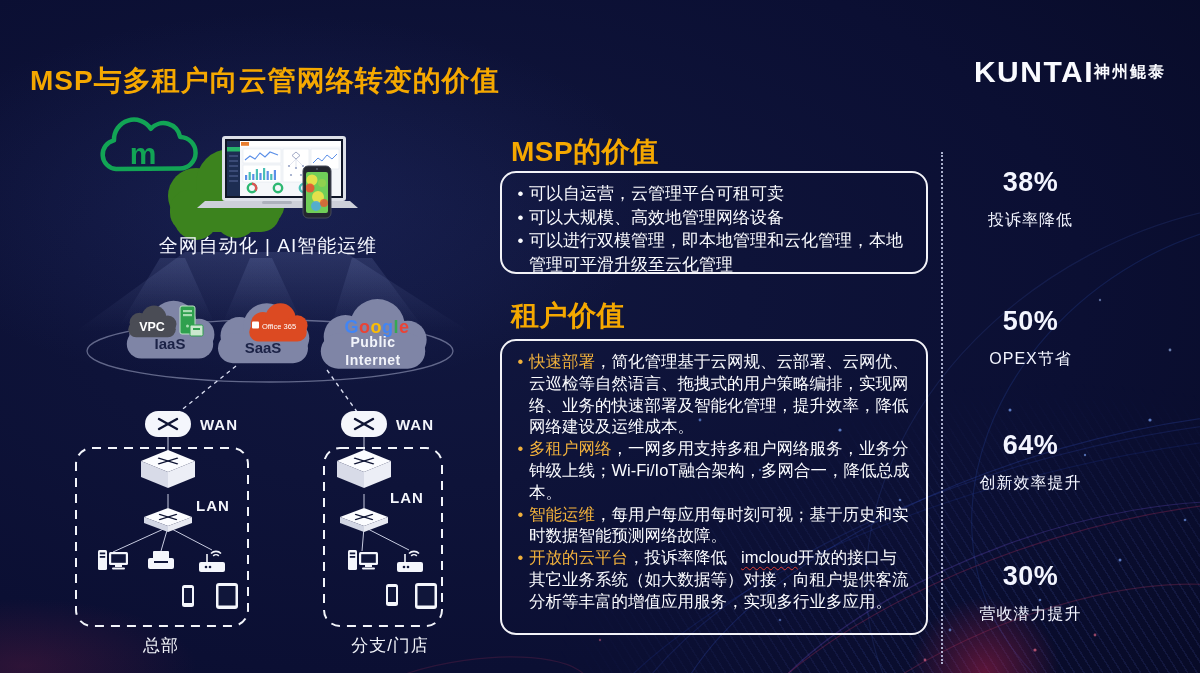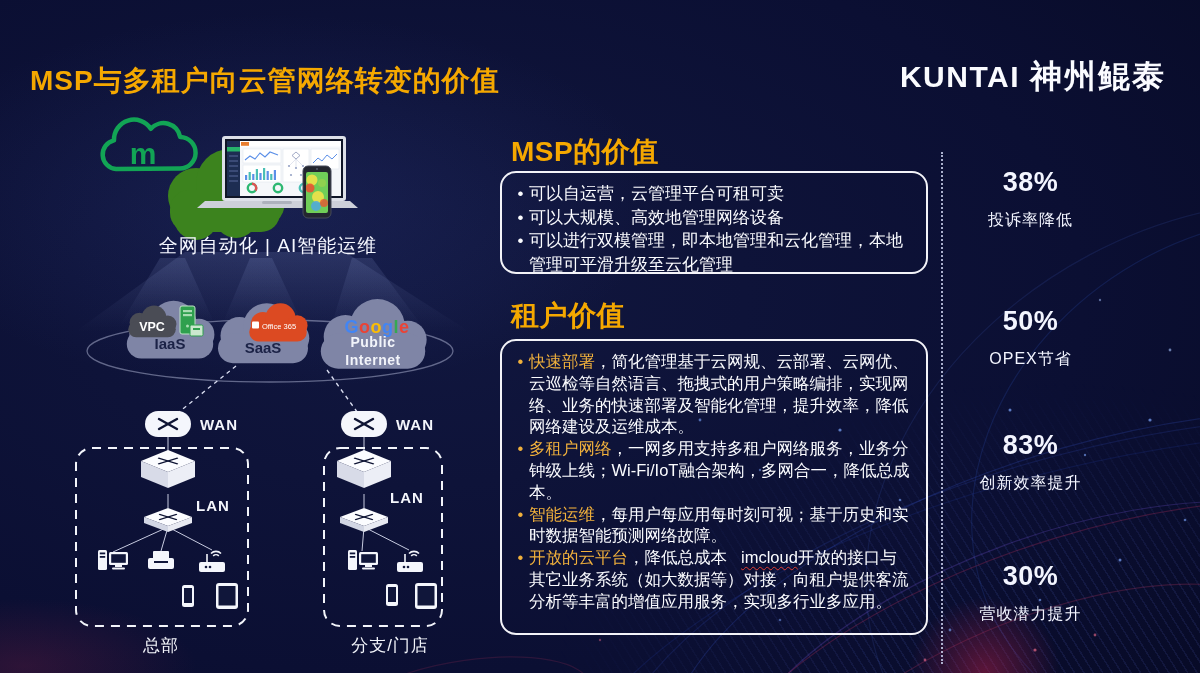--- a/index.html
+++ b/index.html
@@ -10,23 +10,23 @@
       radial-gradient(20% 14% at 2% 99%, rgba(170,40,80,0.22), transparent 72%),
       radial-gradient(125% 125% at 34% 44%, #11173F 0%, #0B0F33 45%, #070A25 74%, #04061A 100%);
   }
   .streaks{position:absolute;left:470px;top:340px;right:0;bottom:0;
     background:repeating-linear-gradient(58deg, rgba(99,123,235,0.11) 0 1.5px, transparent 1.5px 8px);
     -webkit-mask-image:radial-gradient(95% 115% at 80% 95%, #000 25%, transparent 72%);
     mask-image:radial-gradient(95% 115% at 80% 95%, #000 25%, transparent 72%);
   }
   svg.decor, svg.illus{position:absolute;left:0;top:0;}
   .title{position:absolute;left:30px;top:62px;margin:0;font-size:28px;font-weight:bold;color:#F5A800;letter-spacing:1px;}
-  .logo{position:absolute;right:34px;top:55px;display:flex;align-items:center;gap:10px;color:#FAFBFF;}
+  .logo{position:absolute;right:34px;top:55px;display:flex;align-items:center;color:#FAFBFF;}
   .logo-en{font-size:30px;font-weight:800;letter-spacing:1.5px;}
-  .logo-cn{font-size:32px;font-weight:bold;letter-spacing:2px;}
+  .logo-cn{font-size:16px;font-weight:bold;letter-spacing:2px;}
   .section-heading{position:absolute;left:511px;margin:0;font-size:28px;font-weight:bold;color:#F5A800;letter-spacing:0.5px;}
   #msp-heading{top:133px;}
   #tenant-heading{top:297px;}
   .value-box{position:absolute;left:500px;width:428px;border:2px solid #F3F3F8;border-radius:16px;box-sizing:border-box;color:#FBFCFF;}
   #msp-box{top:171px;height:103px;padding:9px 14px 0 10px;}
   #tenant-box{top:339px;height:296px;padding:10px 14px 0 10px;}
   ul.bullets{list-style:none;margin:0;padding:0;}
   ul.bullets li{display:flex;}
   #msp-box li{font-size:17px;line-height:23.5px;}
   #tenant-box li{font-size:16.5px;line-height:21.8px;}
@@ -369,37 +369,37 @@
       <li>
         <span class="dot">•</span>
         <span class="btext"><span class="lead">多租户网络</span><span>，一网多用支持多租户网络服务，业务分钟级上线；Wi-Fi/IoT融合架构，多网合一，降低总成本。</span></span>
       </li>
       <li>
         <span class="dot">•</span>
         <span class="btext"><span class="lead">智能运维</span><span>，每用户每应用每时刻可视；基于历史和实时数据智能预测网络故障。</span></span>
       </li>
       <li>
         <span class="dot">•</span>
-        <span class="btext"><span class="lead">开放的云平台</span><span>，降低总成本</span><span class="imword">imcloud</span><span>开放的接口与其它业务系统（如大数据等）对接，向租户提供客流分析等丰富的增值应用服务，实现多行业多应用。</span></span>
+        <span class="btext"><span class="lead">开放的云平台</span><span>，投诉率降低</span><span class="imword">imcloud</span><span>开放的接口与其它业务系统（如大数据等）对接，向租户提供客流分析等丰富的增值应用服务，实现多行业多应用。</span></span>
       </li>
     </ul>
   </div>
 
   <div class="divider"></div>
 
   <div class="stat" id="stat-0">
     <div class="stat-num">38%</div>
     <div class="stat-label">投诉率降低</div>
   </div>
   <div class="stat" id="stat-1">
     <div class="stat-num">50%</div>
     <div class="stat-label">OPEX节省</div>
   </div>
   <div class="stat" id="stat-2">
-    <div class="stat-num">83%</div>
+    <div class="stat-num">64%</div>
     <div class="stat-label">创新效率提升</div>
   </div>
   <div class="stat" id="stat-3">
     <div class="stat-num">30%</div>
     <div class="stat-label">营收潜力提升</div>
   </div>
 
 </div>
 
 </body></html>

